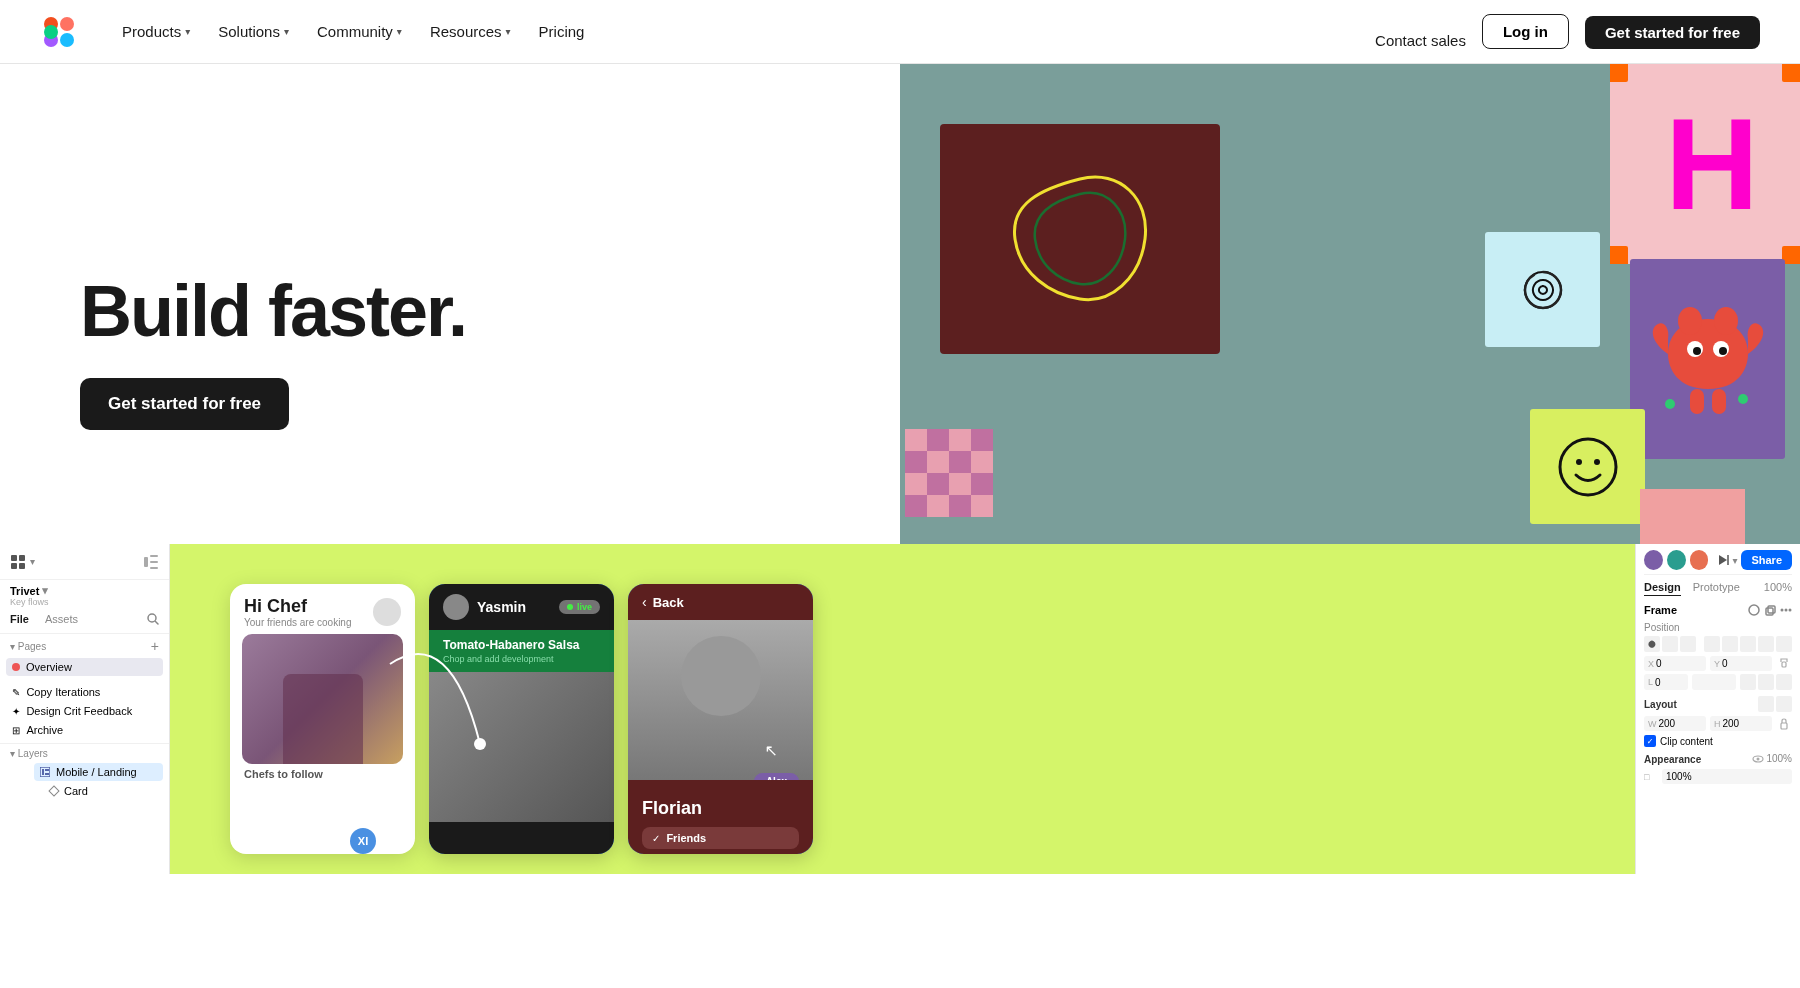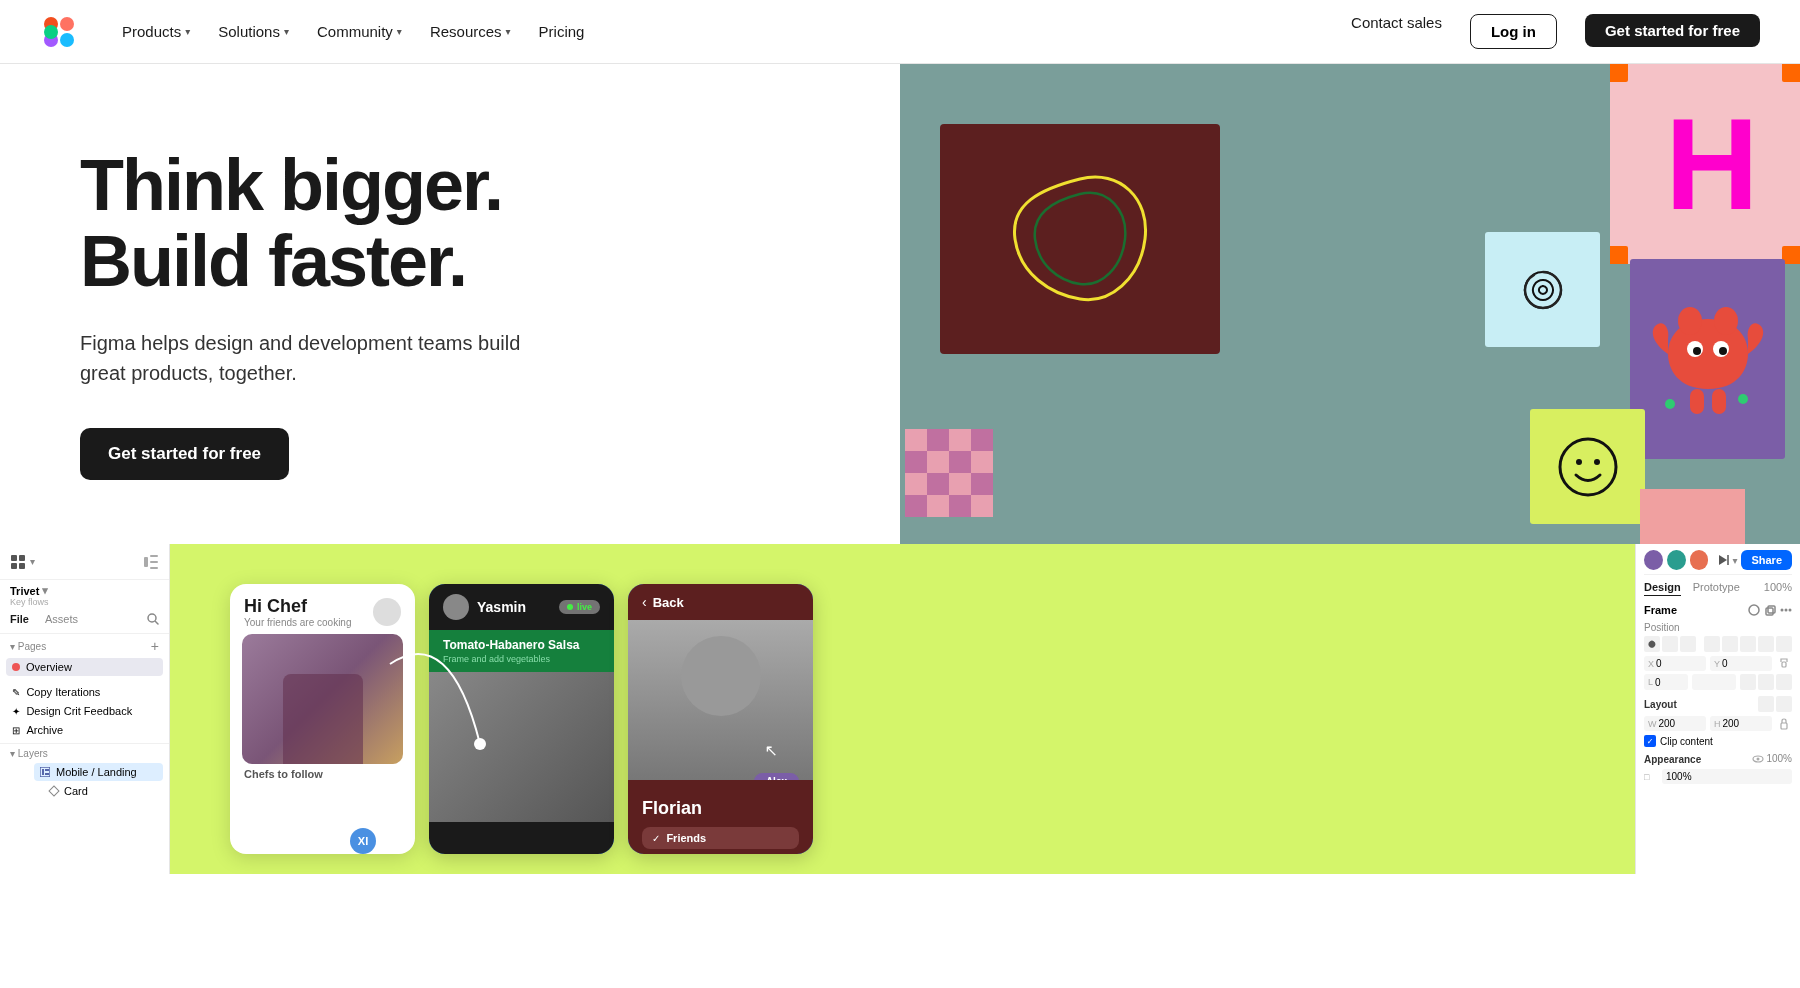--- a/index.html
+++ b/index.html
@@ -14,21 +14,21 @@
     }
     .nav-logo { display: flex; align-items: center; margin-right: 32px; }
     .nav-links { display: flex; align-items: center; gap: 4px; flex: 1; }
     .nav-link {
       display: flex; align-items: center; gap: 4px;
       padding: 8px 12px; font-size: 15px; font-weight: 500;
       color: #1a1a1a; cursor: pointer; border-radius: 6px;
       white-space: nowrap;
     }
     .chevron { font-size: 10px; color: #555; }
-    .nav-right { display: flex; align-items: flex-start; gap: 28px; margin-left: auto; }
+    .nav-right { display: flex; align-items: flex-end; gap: 16px; margin-left: auto; }
     .contact-sales { font-size: 15px; font-weight: 500; color: #1a1a1a; cursor: pointer; }
     .btn-login {
       padding: 8px 20px; border: 1.5px solid #1a1a1a; border-radius: 8px;
       background: #fff; font-size: 15px; font-weight: 600; cursor: pointer;
     }
     .btn-get-started-nav {
       padding: 8px 20px; border: none; border-radius: 8px;
       background: #1a1a1a; color: #fff; font-size: 15px; font-weight: 600; cursor: pointer;
     }
 
@@ -128,24 +128,23 @@
   <div class="nav-right">
     <span class="contact-sales">Contact sales</span>
     <button class="btn-login">Log in</button>
     <button class="btn-get-started-nav">Get started for free</button>
   </div>
 </nav>
 
 <div class="hero">
   <div class="hero-left">
     <h1 class="hero-title">
-      <span>Think bigger.</span><br>
+      <br>
       <span>Build faster.</span>
     </h1>
-    <p class="hero-subtitle">Figma helps design and development teams build great products, together.</p>
     <button class="btn-hero">Get started for free</button>
   </div>
 
   <div class="hero-right">
     <div class="deco-container">
 
       <div class="deco-blob-card">
         <svg class="blob-svg" width="200" height="180" viewBox="0 0 200 180">
 
           <path d="M100 30 C140 20, 170 50, 165 90 C160 130, 130 155, 100 150 C70 145, 40 125, 35 90 C30 55, 60 40, 100 30 Z" fill="none" stroke="#f0e030" stroke-width="3"></path>
@@ -352,21 +351,21 @@
             <span style="color:#fff; font-size:14px; font-weight:600;">Yasmin</span>
           </div>
           <div style="display:flex; align-items:center; gap:4px; background:#737373; border-radius:10px; padding:2px 8px;">
             <div style="width:6px; height:6px; background:#44ee44; border-radius:50%;"></div>
             <span style="color:#44ee44; font-size:9px; font-weight:600;">live</span>
           </div>
         </div>
 
         <div style="background:#15803d; padding:8px 14px;">
           <div style="color:#fff; font-size:12px; font-weight:600;">Tomato-Habanero Salsa</div>
-          <div style="color:#88ddaa; font-size:9px; margin-top:2px;">Frame and add vegetables</div>
+          <div style="color:#88ddaa; font-size:9px; margin-top:2px;">Chop and add development</div>
         </div>
 
         <div style="height:150px; background:linear-gradient(180deg, #555 0%, #333 100%); position:relative;">
 
           <div style="position:absolute; inset:0; background:linear-gradient(135deg, #888 0%, #555 100%);"></div>
         </div>
       </div>
 
       <div style="width:185px; min-height:270px; background:#5c1f1f; border-radius:16px; overflow:hidden; box-shadow:0 4px 20px rgba(0,0,0,0.2); flex-shrink:0; position:relative;">
 

